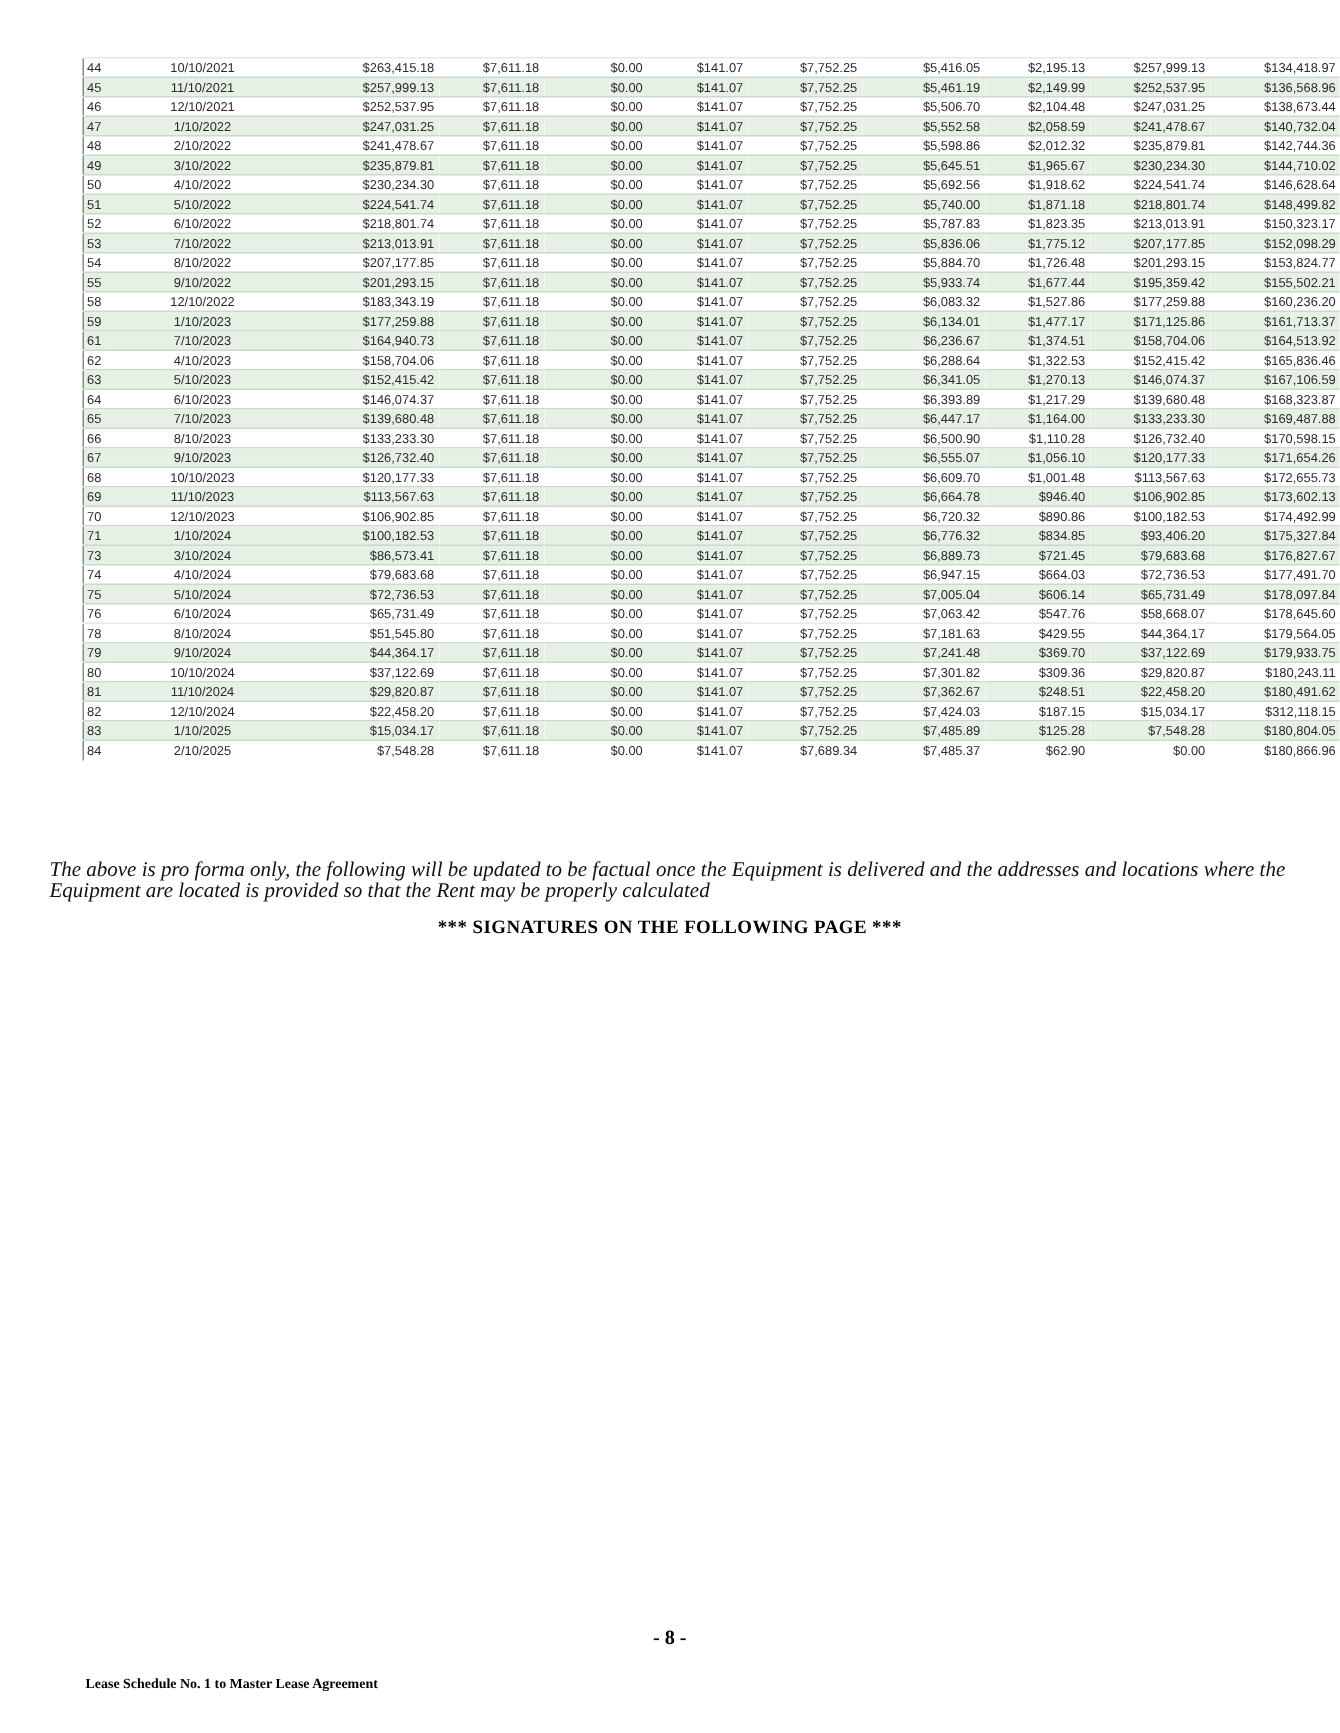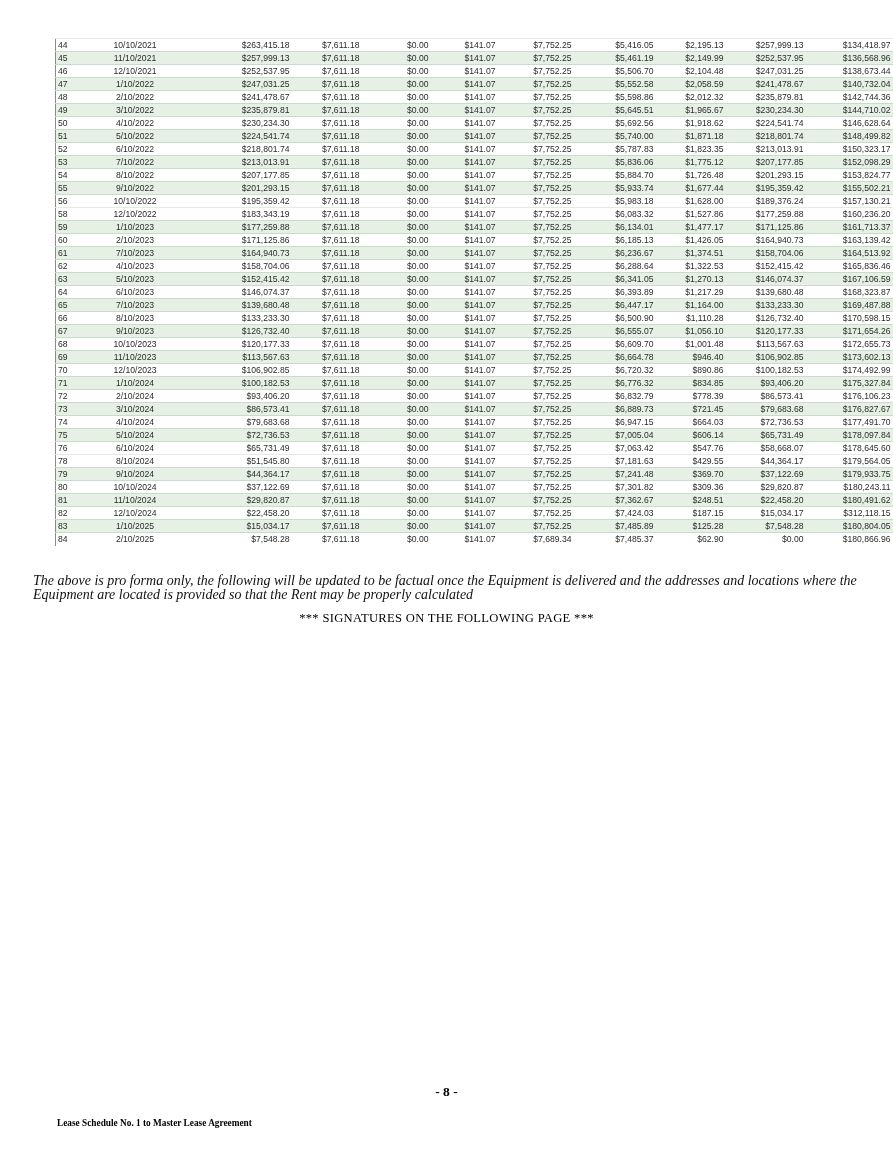--- a/index.html
+++ b/index.html
@@ -57,21 +57,21 @@
     font-style:italic;
     font-size:14px;
     line-height:13.5px;
     color:#111;
   }
   .signatures{
     position:absolute;
     left:0; top:611px;
     width:893px;
     text-align:center;
-    font-weight:normal;
+    font-weight:bold;
     font-size:12.6px;
     letter-spacing:0.3px;
     color:#000;
   }
   .page-number{
     position:absolute;
     left:0; top:1084px;
     width:893px;
     text-align:center;
     font-weight:bold;
@@ -256,33 +256,20 @@
           <td class="money">$7,611.18</td>
           <td class="money">$0.00</td>
           <td class="money">$141.07</td>
           <td class="money">$7,752.25</td>
           <td class="money">$5,933.74</td>
           <td class="money">$1,677.44</td>
           <td class="money">$195,359.42</td>
           <td class="money">$155,502.21</td>
         </tr>
         <tr>
-          <td class="num">56</td>
-          <td class="date">10/10/2022</td>
-          <td class="money">$195,359.42</td>
-          <td class="money">$7,611.18</td>
-          <td class="money">$0.00</td>
-          <td class="money">$141.07</td>
-          <td class="money">$7,752.25</td>
-          <td class="money">$5,983.18</td>
-          <td class="money">$1,628.00</td>
-          <td class="money">$189,376.24</td>
-          <td class="money">$157,130.21</td>
-        </tr>
-        <tr>
           <td class="num">58</td>
           <td class="date">12/10/2022</td>
           <td class="money">$183,343.19</td>
           <td class="money">$7,611.18</td>
           <td class="money">$0.00</td>
           <td class="money">$141.07</td>
           <td class="money">$7,752.25</td>
           <td class="money">$6,083.32</td>
           <td class="money">$1,527.86</td>
           <td class="money">$177,259.88</td>
@@ -294,33 +281,20 @@
           <td class="money">$177,259.88</td>
           <td class="money">$7,611.18</td>
           <td class="money">$0.00</td>
           <td class="money">$141.07</td>
           <td class="money">$7,752.25</td>
           <td class="money">$6,134.01</td>
           <td class="money">$1,477.17</td>
           <td class="money">$171,125.86</td>
           <td class="money">$161,713.37</td>
         </tr>
-        <tr>
-          <td class="num">60</td>
-          <td class="date">2/10/2023</td>
-          <td class="money">$171,125.86</td>
-          <td class="money">$7,611.18</td>
-          <td class="money">$0.00</td>
-          <td class="money">$141.07</td>
-          <td class="money">$7,752.25</td>
-          <td class="money">$6,185.13</td>
-          <td class="money">$1,426.05</td>
-          <td class="money">$164,940.73</td>
-          <td class="money">$163,139.42</td>
-        </tr>
         <tr class="alt">
           <td class="num">61</td>
           <td class="date">7/10/2023</td>
           <td class="money">$164,940.73</td>
           <td class="money">$7,611.18</td>
           <td class="money">$0.00</td>
           <td class="money">$141.07</td>
           <td class="money">$7,752.25</td>
           <td class="money">$6,236.67</td>
           <td class="money">$1,374.51</td>
@@ -450,33 +424,20 @@
           <td class="money">$100,182.53</td>
           <td class="money">$7,611.18</td>
           <td class="money">$0.00</td>
           <td class="money">$141.07</td>
           <td class="money">$7,752.25</td>
           <td class="money">$6,776.32</td>
           <td class="money">$834.85</td>
           <td class="money">$93,406.20</td>
           <td class="money">$175,327.84</td>
         </tr>
-        <tr>
-          <td class="num">72</td>
-          <td class="date">2/10/2024</td>
-          <td class="money">$93,406.20</td>
-          <td class="money">$7,611.18</td>
-          <td class="money">$0.00</td>
-          <td class="money">$141.07</td>
-          <td class="money">$7,752.25</td>
-          <td class="money">$6,832.79</td>
-          <td class="money">$778.39</td>
-          <td class="money">$86,573.41</td>
-          <td class="money">$176,106.23</td>
-        </tr>
         <tr class="alt">
           <td class="num">73</td>
           <td class="date">3/10/2024</td>
           <td class="money">$86,573.41</td>
           <td class="money">$7,611.18</td>
           <td class="money">$0.00</td>
           <td class="money">$141.07</td>
           <td class="money">$7,752.25</td>
           <td class="money">$6,889.73</td>
           <td class="money">$721.45</td>

